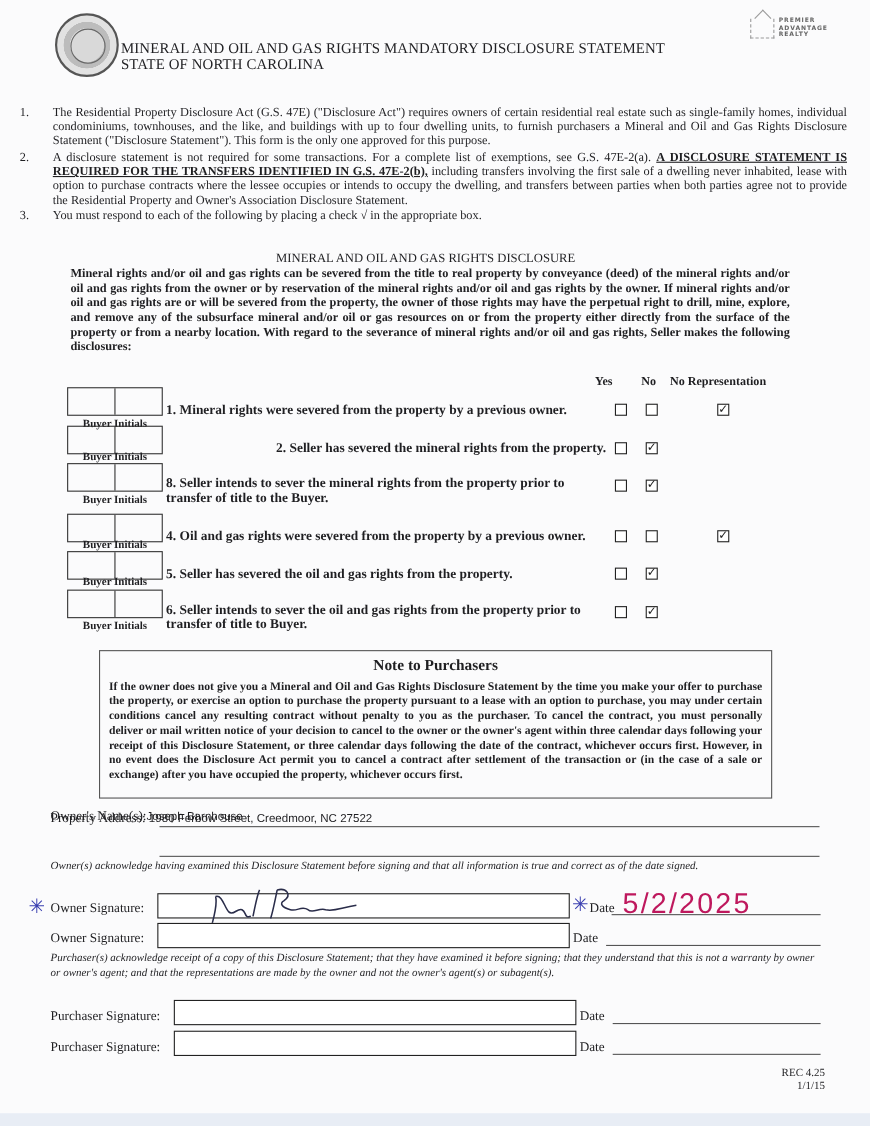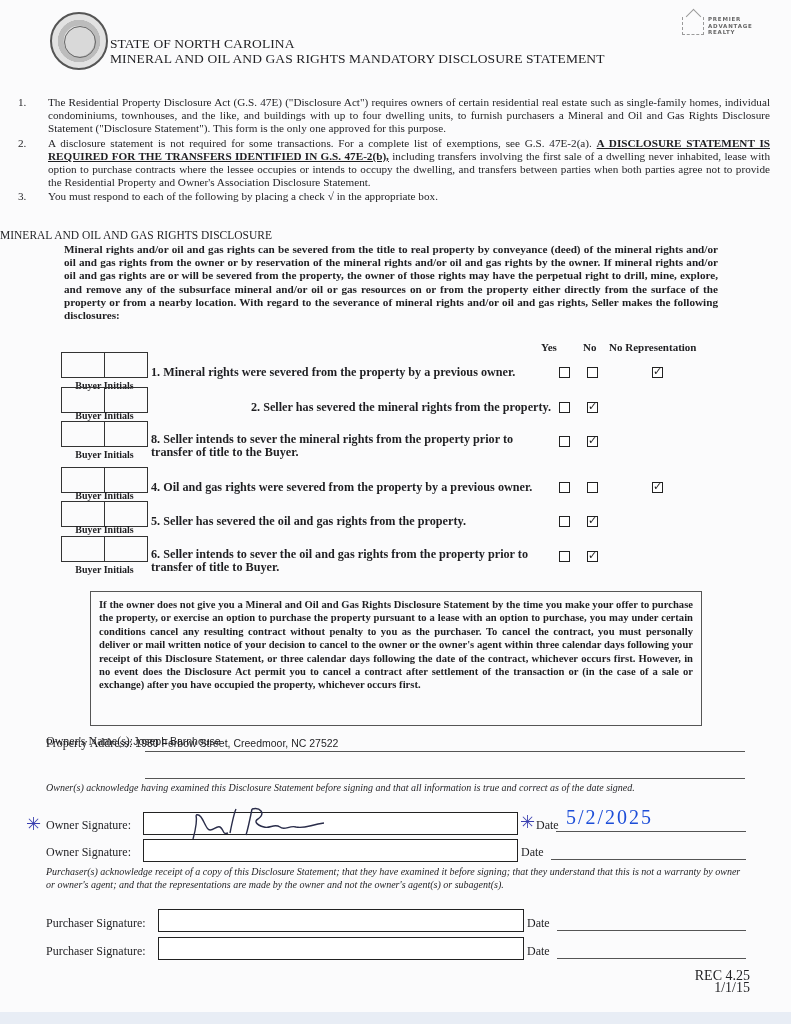--- a/index.html
+++ b/index.html
@@ -16,21 +16,21 @@
   .brand-mark::before { content: ""; position: absolute; left: 5px; top: -6px; width: 10px; height: 10px; border-left: 1px solid #9a9a9a; border-top: 1px solid #9a9a9a; transform: rotate(45deg); }
   .brand-text { font-family: "DejaVu Sans", sans-serif; font-size: 5.5px; line-height: 6.5px; color: #666; letter-spacing: 0.8px; font-weight: bold; }
 
   .h-instr { position: absolute; left: 0; width: 791px; top: 79px; text-align: center; font-weight: bold; font-size: 11.5px; }
   .instr { position: absolute; left: 18px; width: 752px; top: 96px; font-size: 11.2px; line-height: 13.2px; }
   .instr li { list-style: none; display: flex; margin-bottom: 1px; }
   .instr .num { width: 30px; flex: none; padding-left: 0; }
   .instr .txt { flex: 1; text-align: justify; }
   .u { text-decoration: underline; font-weight: bold; }
 
-  .h-disc { position: absolute; left: 0; width: 774px; top: 229px; font-size: 11.5px; }
+  .h-disc { position: absolute; left: 0; width: 774px; top: 229px; text-align: center; font-size: 11.5px; }
   .disc-para { position: absolute; left: 64px; width: 654px; top: 243px; font-size: 11.2px; line-height: 13.2px; font-weight: bold; text-align: justify; }
 
   .col-heads { position: absolute; top: 341px; font-weight: bold; font-size: 11px; }
   .col-heads span { position: absolute; white-space: nowrap; }
 
   .row { position: absolute; left: 0; width: 791px; }
   .initials { position: absolute; left: 61px; top: 0; width: 87px; height: 26px; border: 1.5px solid #333; display: flex; }
   .initials div { flex: 1; }
   .initials div:first-child { border-right: 1.5px solid #333; }
   .init-label { position: absolute; left: 61px; width: 87px; text-align: center; font-weight: bold; font-size: 10px; }
@@ -39,33 +39,33 @@
 
   .note { position: absolute; left: 90px; top: 591px; width: 612px; height: 135px; border: 1.5px solid #555; padding: 6px 8px; }
   .note h3 { text-align: center; font-size: 14px; font-weight: bold; margin-bottom: 4px; }
   .note p { font-size: 10.6px; line-height: 13.4px; text-align: justify; font-weight: bold; }
 
   .field { position: absolute; font-size: 12px; white-space: nowrap; }
   .field .val { font-family: "Liberation Sans", sans-serif; font-size: 10.5px; }
   .line { position: absolute; height: 1px; background: #555; }
   .ital { position: absolute; font-style: italic; font-size: 10px; line-height: 12.8px; }
   .sig-box { position: absolute; height: 23px; border: 1.5px solid #222; background: #fff; }
-  .handdate { position: absolute; font-family: Liberation Serif, serif; font-size: 20px; color: #1d4ed8; letter-spacing: 2px; }
+  .handdate { position: absolute; font-family: Liberation Sans, sans-serif; font-size: 26px; color: #be185d; letter-spacing: 2px; }
   .star { position: absolute; color: #3a3fb0; font-size: 18px; }
-  .footer { position: absolute; left: 690px; top: 970px; width: 60px; text-align: right; font-size: 14px; line-height: 11.5px; }
+  .footer { position: absolute; left: 690px; top: 970px; width: 60px; text-align: right; font-size: 10px; line-height: 11.5px; }
 </style>
 </head>
 <body>
 
 <div class="page">
 
   <div class="seal"></div>
   <div class="title">
+    <div>MINERAL AND OIL AND GAS RIGHTS MANDATORY DISCLOSURE STATEMENT</div>
     <div>STATE OF NORTH CAROLINA</div>
-    <div>MINERAL AND OIL AND GAS RIGHTS MANDATORY DISCLOSURE STATEMENT</div>
   </div>
   <div class="brand">
     <div class="brand-mark"></div>
     <div class="brand-text">
       <div>PREMIER</div>
       <div>ADVANTAGE</div>
       <div>REALTY</div>
     </div>
   </div>
 
@@ -152,20 +152,21 @@
           <div></div>
         </div>
         <div class="init-label" style="top: 28px;">Buyer Initials</div>
         <div class="q" style="top: 12px;">6. Seller intends to sever the oil and gas rights from the property prior to transfer of title to Buyer.</div>
         <div class="cb" style="left: 559px; top: 15px;"></div>
         <div class="cb" style="left: 587px; top: 15px;">✓</div>
       </div>
     </div>
 
   <div class="note">
+    <h3>Note to Purchasers</h3>
     <p>If the owner does not give you a Mineral and Oil and Gas Rights Disclosure Statement by the time you make your offer to purchase the property, or exercise an option to purchase the property pursuant to a lease with an option to purchase, you may under certain conditions cancel any resulting contract without penalty to you as the purchaser. To cancel the contract, you must personally deliver or mail written notice of your decision to cancel to the owner or the owner's agent within three calendar days following your receipt of this Disclosure Statement, or three calendar days following the date of the contract, whichever occurs first. However, in no event does the Disclosure Act permit you to cancel a contract after settlement of the transaction or (in the case of a sale or exchange) after you have occupied the property, whichever occurs first.</p>
   </div>
 
   <div class="field" style="left:46px; top:736px;">
     <span>Property Address:</span>
     <span class="val">1980 Ferbow Street, Creedmoor, NC 27522</span>
   </div>
   <div class="line" style="left:145px; top:751px; width:600px;"></div>
 
   <div class="field" style="left:46px; top:734px;">

